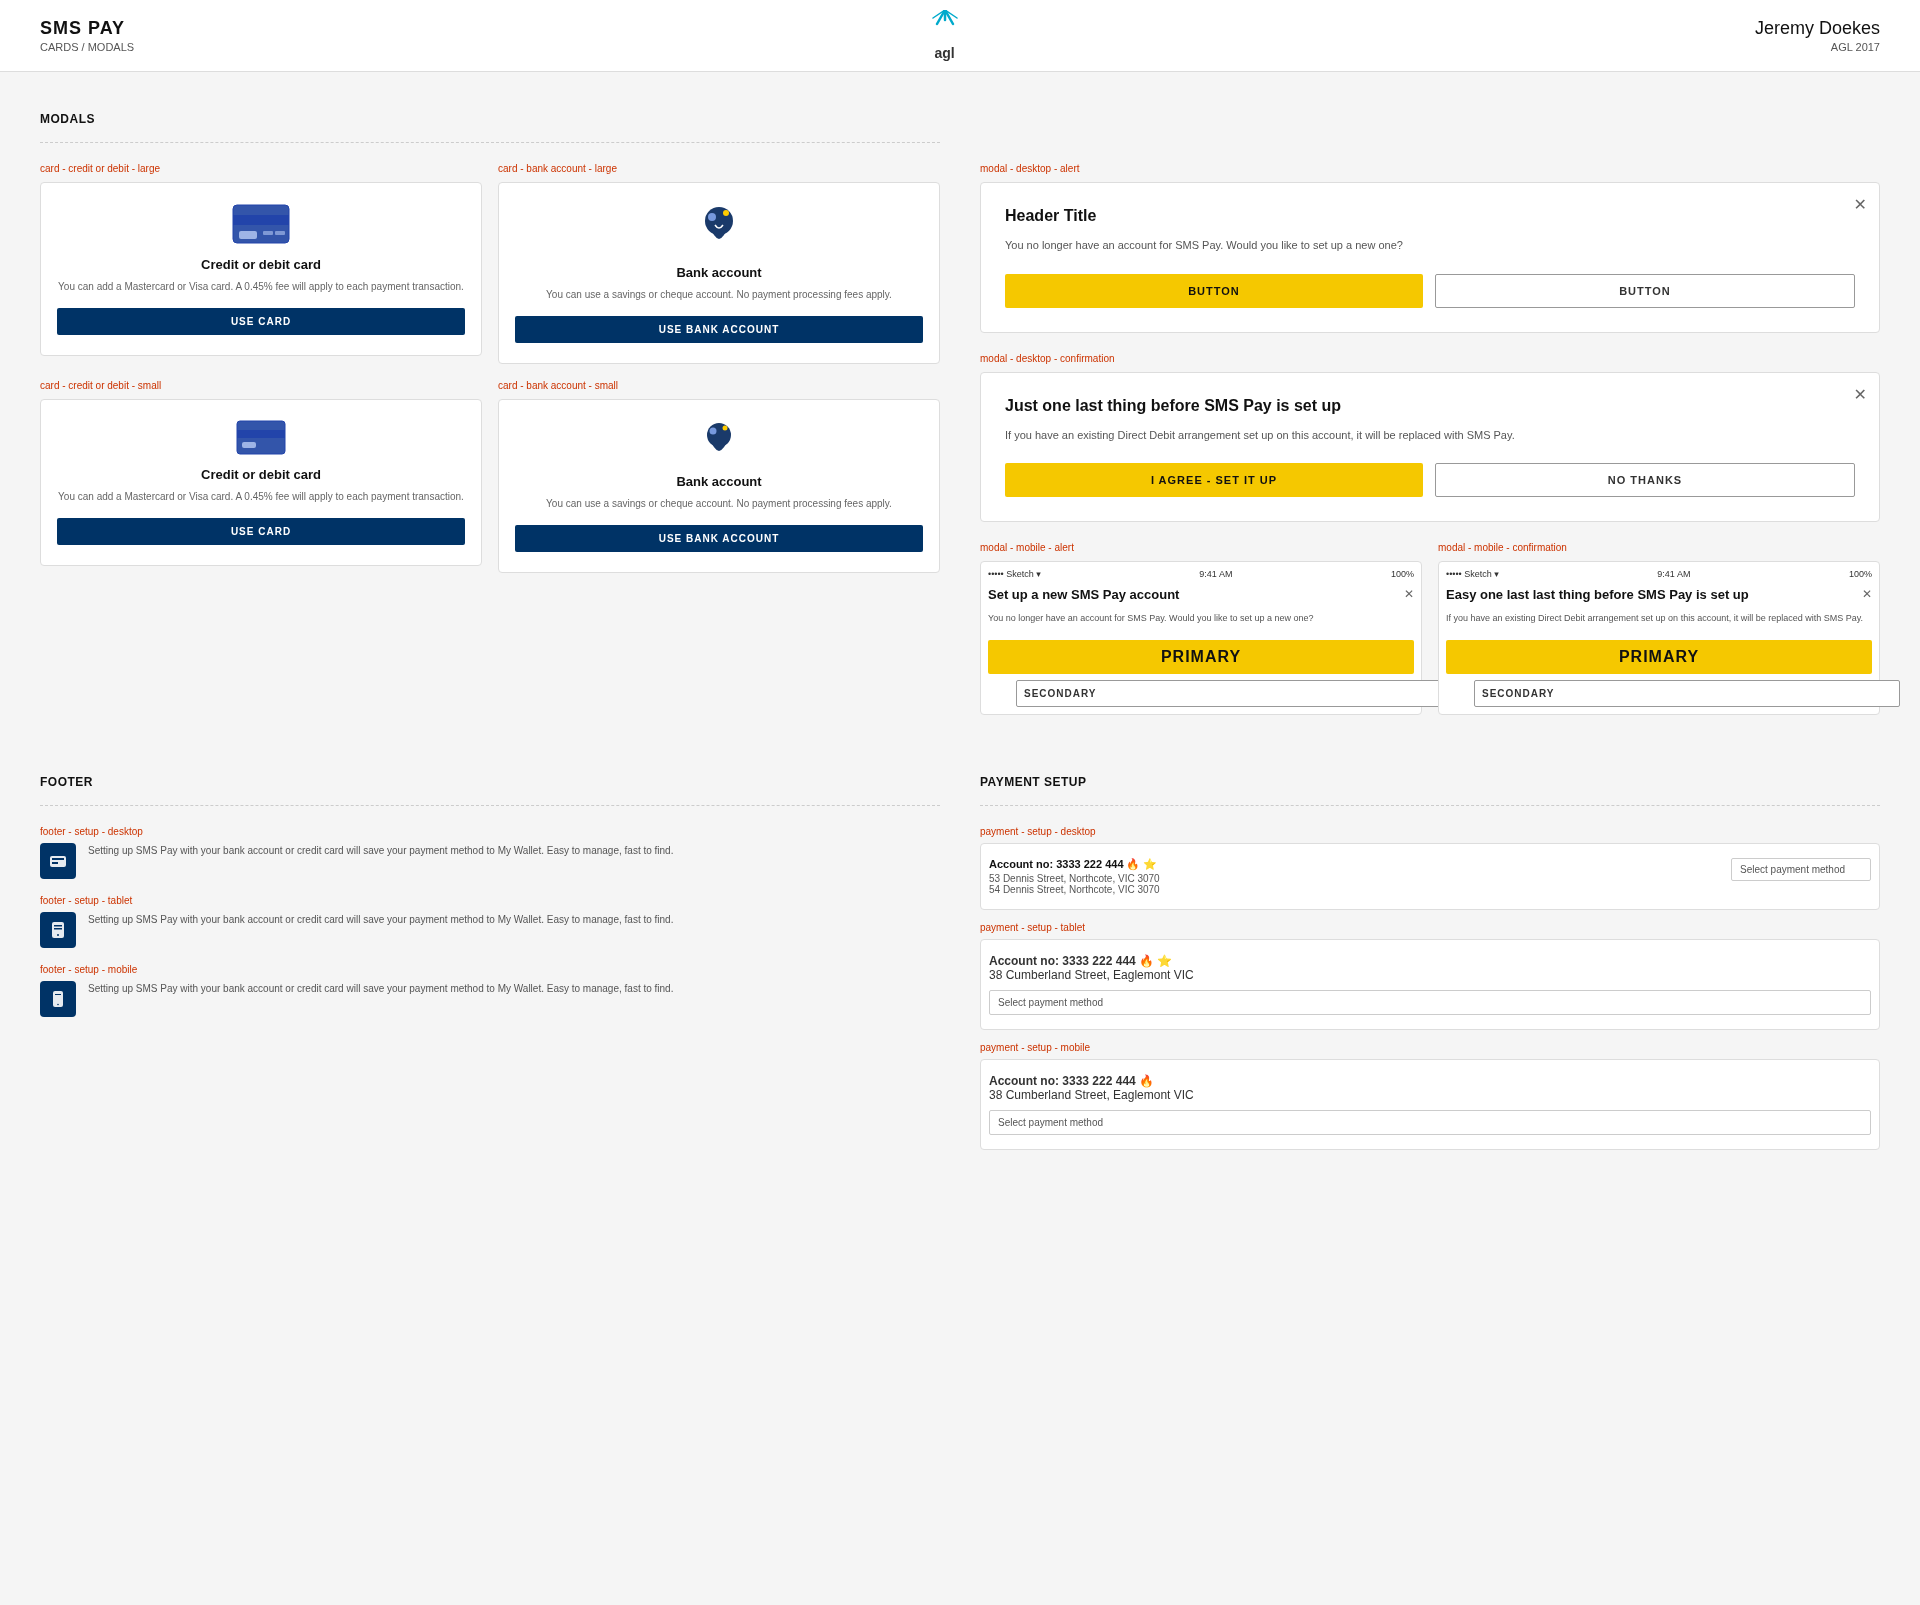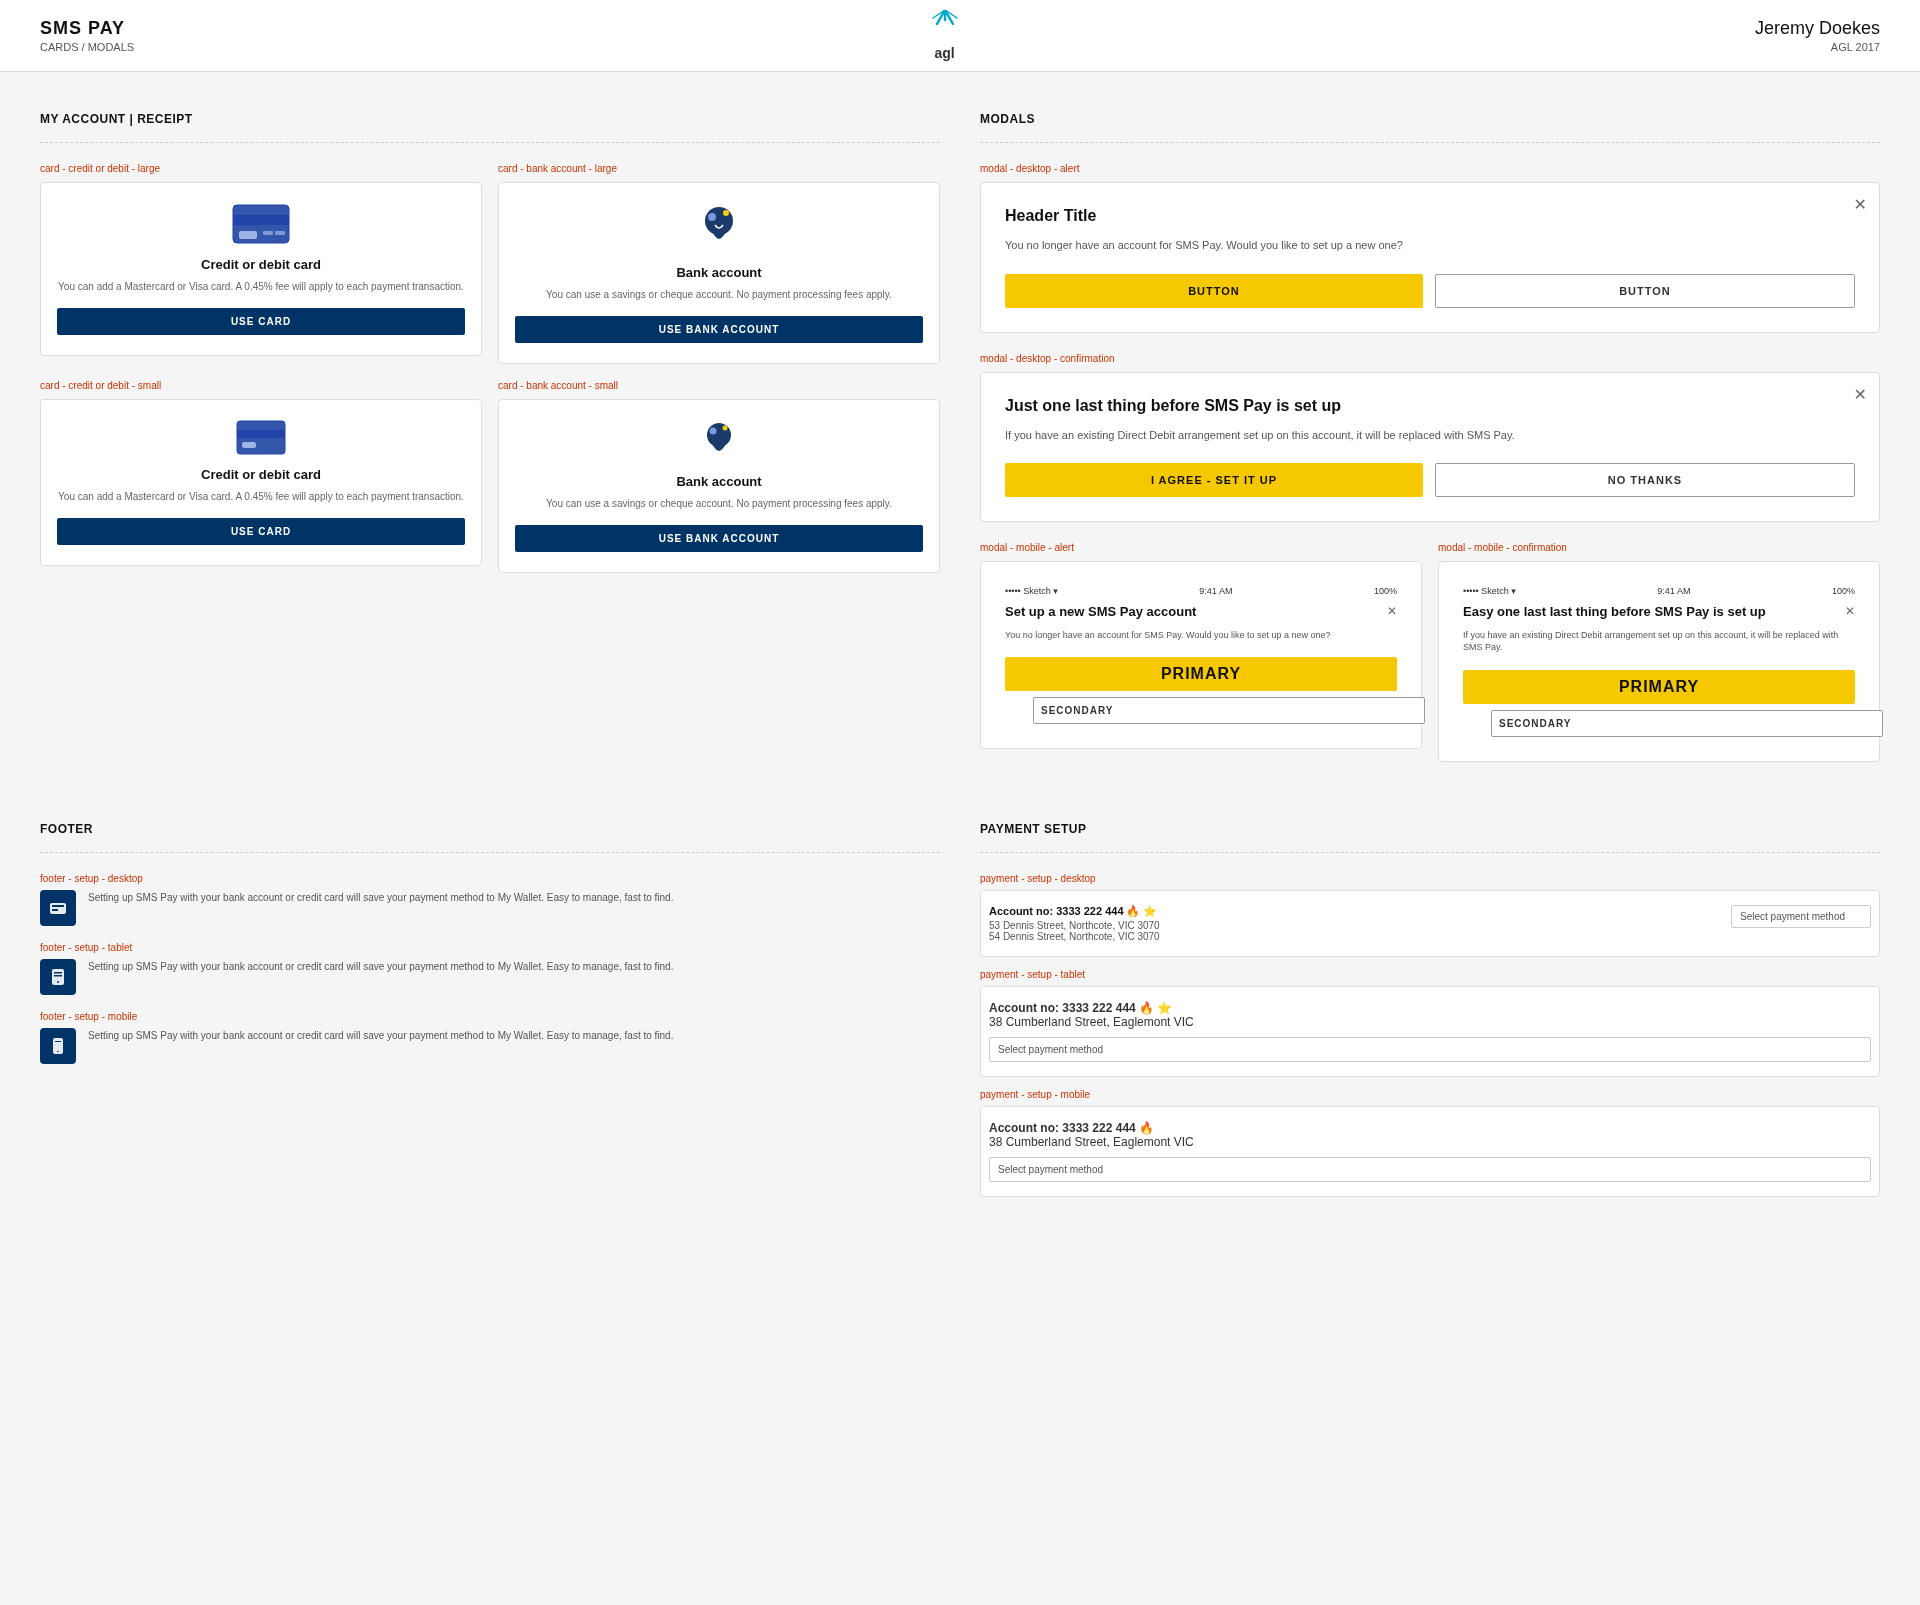--- a/index.html
+++ b/index.html
@@ -149,21 +149,21 @@
     .mobile-modals-grid {
       display: grid;
       grid-template-columns: 1fr 1fr;
       gap: 16px;
     }
 
     .mobile-modal-frame {
       background: white;
       border: 1px solid #ddd;
       border-radius: 4px;
-      padding: 24px;
+      padding: 7px;
     }
 
     .mobile-status-bar {
       display: flex;
       justify-content: space-between;
       align-items: center;
       font-size: 9px;
       color: #333;
       margin-bottom: 8px;
     }
@@ -310,24 +310,20 @@
   <div class="top-bar-right">
     <h2>Jeremy Doekes</h2>
     <p>AGL 2017</p>
   </div>
 </div>
 
 <div class="main-content">
 
   <div class="two-col-layout" style="margin-bottom: 0;">
     <div>
-      <div class="section-title">MY ACCOUNT | RECEIPT</div>
-      <hr class="section-divider">
-    </div>
-    <div>
       <div class="section-title">MODALS</div>
       <hr class="section-divider">
     </div>
   </div>
 
   <div class="two-col-layout">
 
     <div class="cards-section-wrapper">
       <div class="cards-grid">
 

